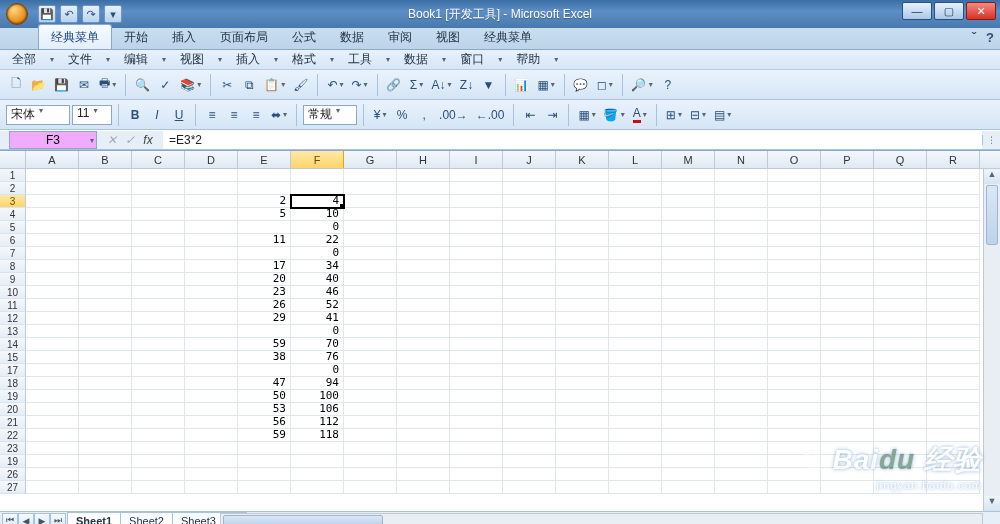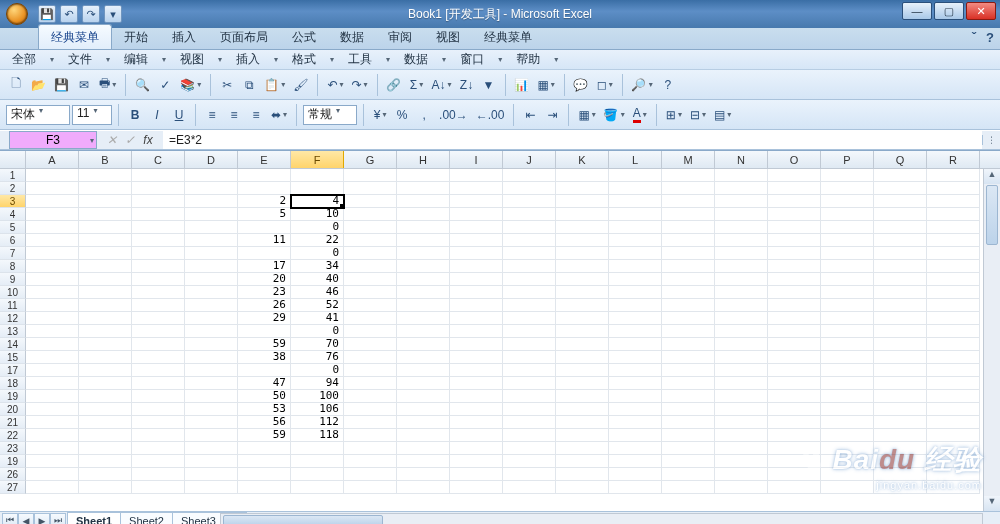--- a/index.html
+++ b/index.html
@@ -796,21 +796,21 @@
         <div class="cell"></div>
         <div class="cell"></div>
       </div>
     </div>
   <div class="vscroll">
     <div class="arr" style="top:0">▲</div>
     <div class="thumb"></div>
     <div class="arr" style="bottom:0">▼</div>
   </div>
   <div class="watermark">
-    <div class="big"><span class="paw"></span><span>Bai</span><span style="color:#7f1d1d">du</span> <span>经验</span></div>
+    <div class="big"><span class="paw"></span><span>Bai</span><span style="color:#14532d">du</span> <span>经验</span></div>
     <div class="sm">jingyan.baidu.com</div>
   </div>
 </div>
 
 <div class="sheetbar">
   <div class="nav-btns">
     <div class="nav-btn">⏮</div>
     <div class="nav-btn">◀</div>
     <div class="nav-btn">▶</div>
     <div class="nav-btn">⏭</div>

